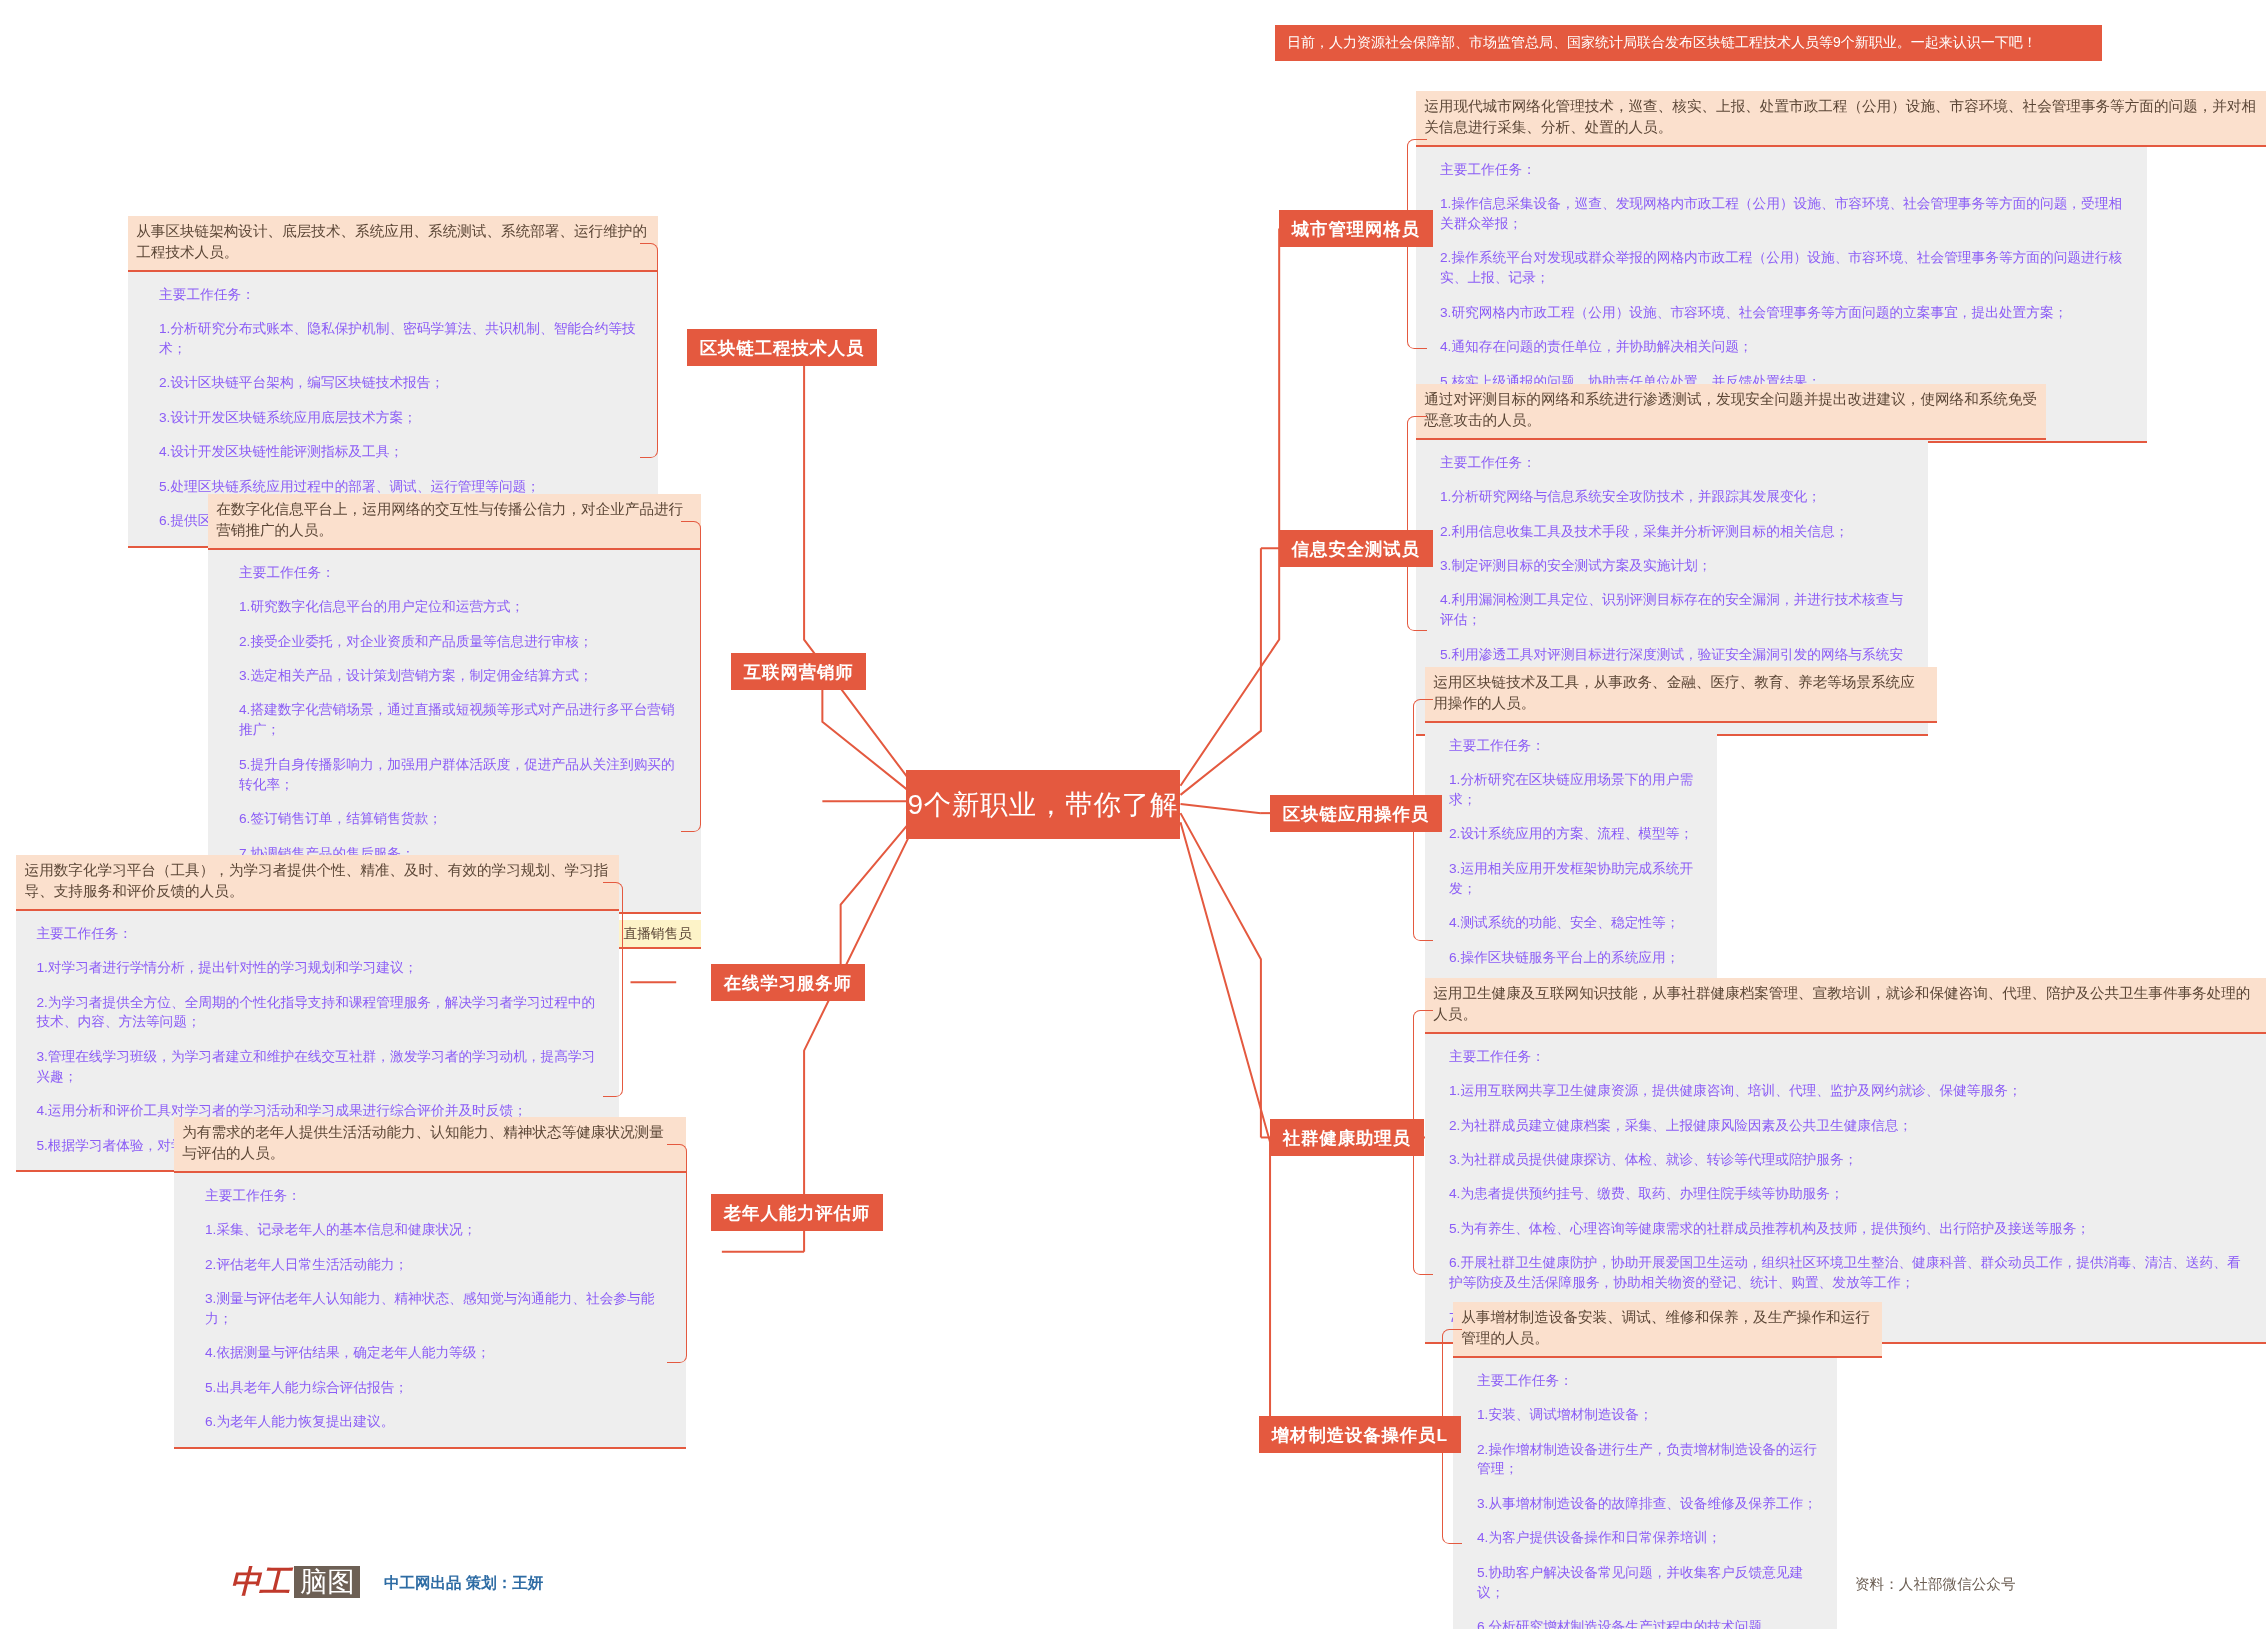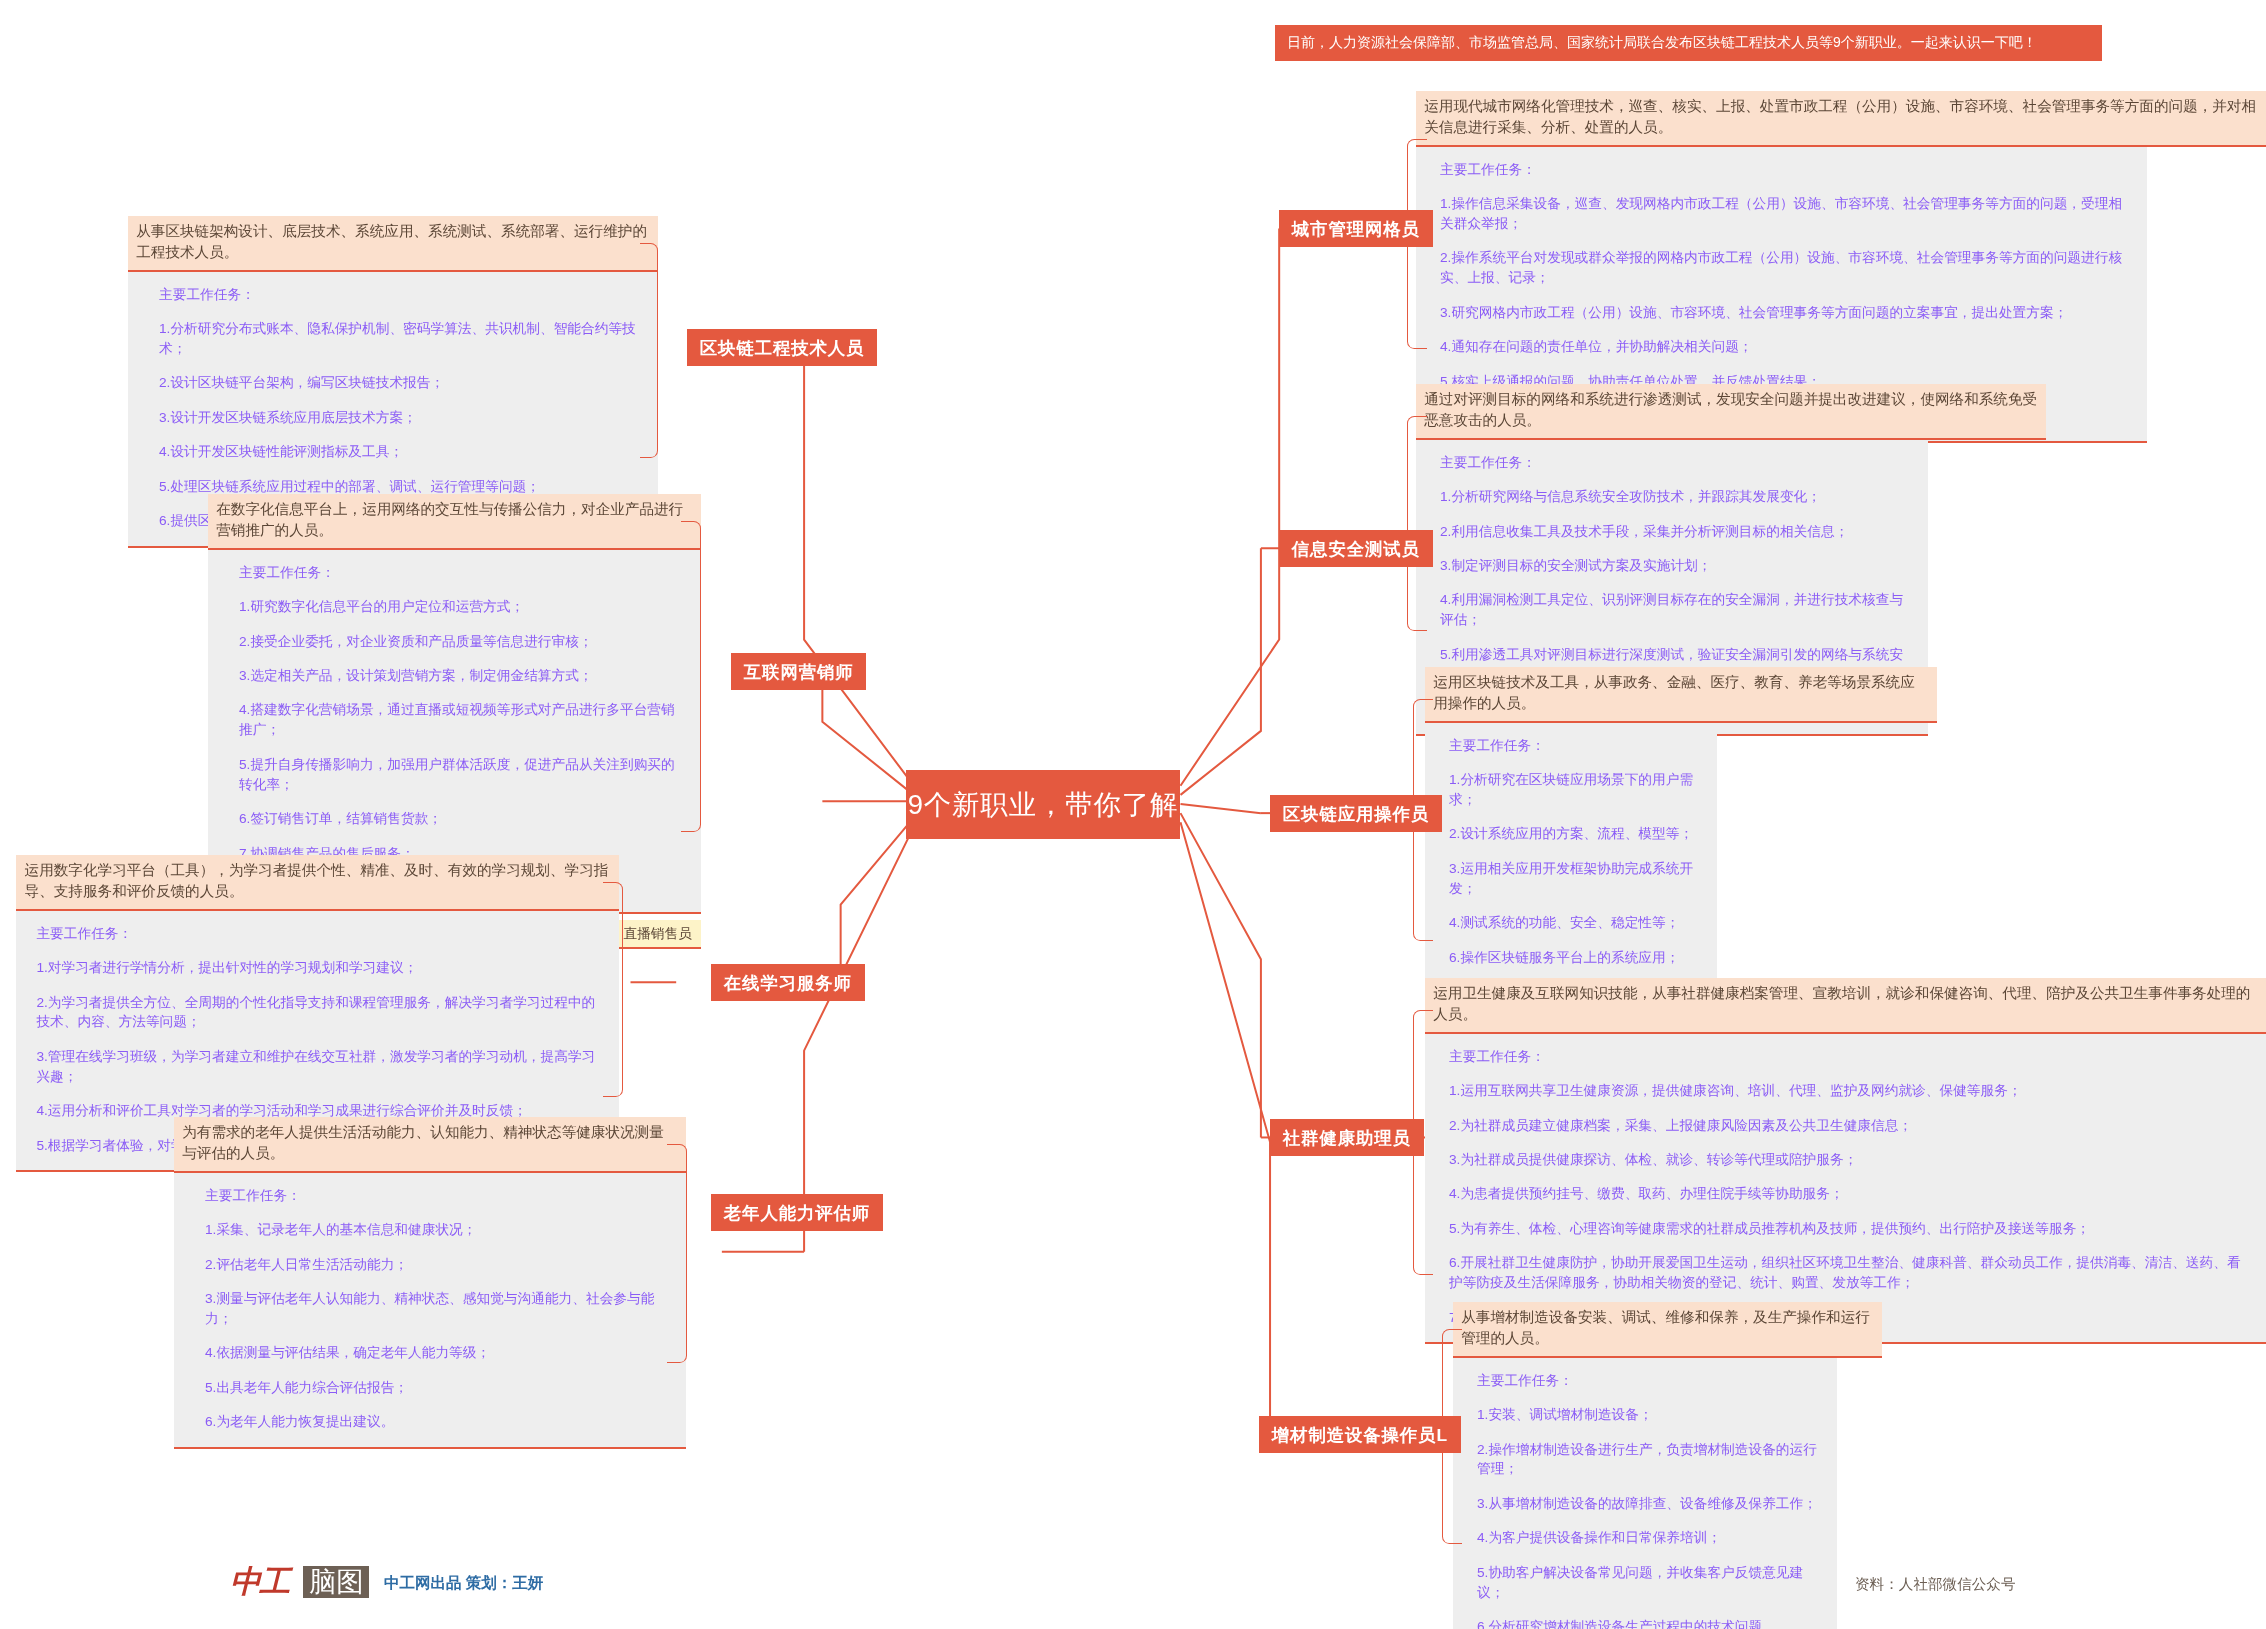--- a/index.html
+++ b/index.html
@@ -90,21 +90,21 @@
   }
   .bracket.left-side {
     border: 1.8px solid #e4593f;
     border-right: none;
     border-radius: 7.3px 0 0 7.3px;
   }
 
   
   .footer-logo {
     position: absolute; left: 230px; top: 1561px;
-    display: flex; align-items: center; gap: 15px;
+    display: flex; align-items: center; gap: 6px;
   }
   .logo-zg {
     color: #c0392b; font-size: 31px; font-weight: bold;
     font-style: italic; font-family: "DejaVu Serif", serif;
     letter-spacing: -1.8px;
   }
   .logo-nt {
     background: #6d6055; color: #ffffff;
     font-size: 27.4px; font-weight: normal;
     padding: 0 5.5px; line-height: 1.15;

